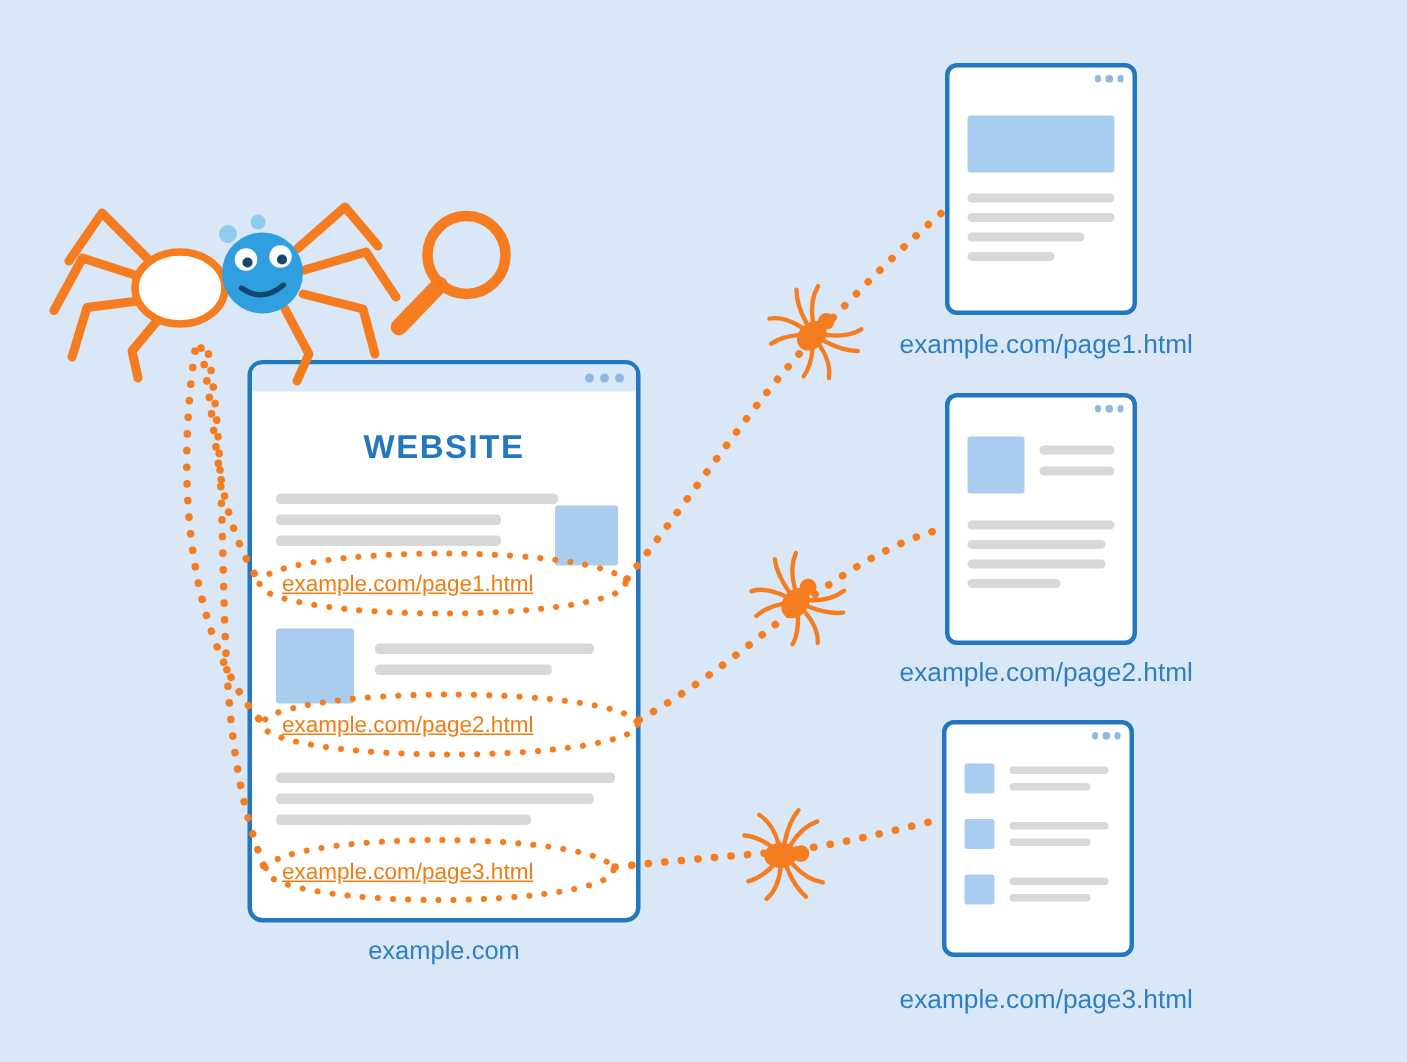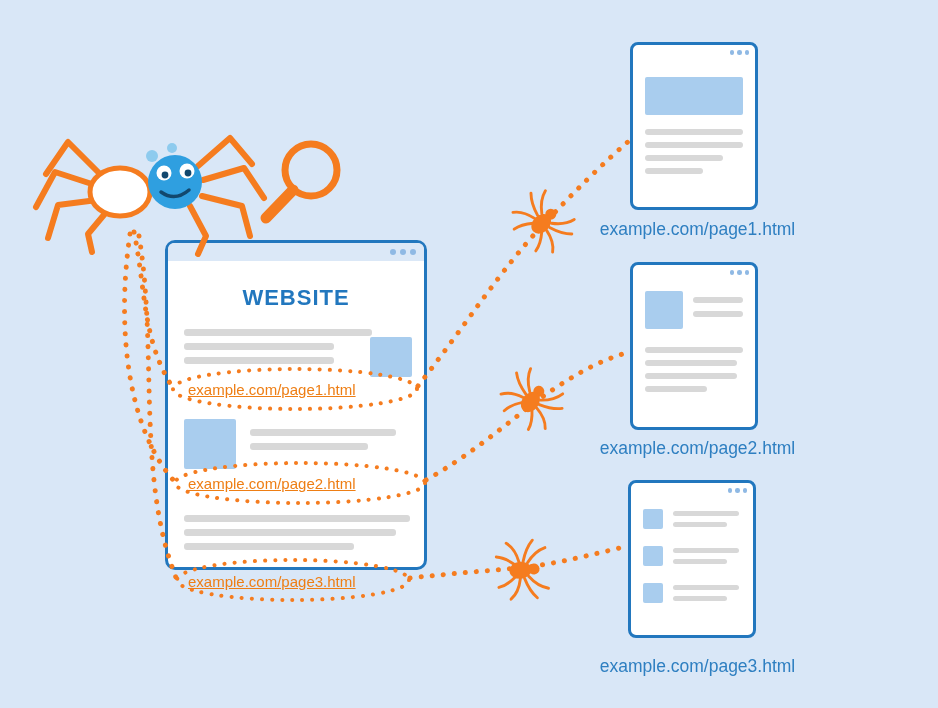--- a/index.html
+++ b/index.html
@@ -28,21 +28,21 @@
   .caption{position:absolute;text-align:center;font-size:17px;color:#2e7fc1}
   .page-label{position:absolute;width:265px;text-align:center;font-size:17.5px;color:#2e7fc1;white-space:nowrap}
 
   .overlay{position:absolute;left:0;top:0;width:938px;height:708px;pointer-events:none;z-index:10}
 </style>
 </head>
 <body>
 
 <div class="canvas">
 
-  <div class="window" style="left:165px;top:240px;width:262px;height:330px">
+  <div class="window" style="left:165px;top:240px;width:262px;height:375px">
     <div class="win-bar">
       <span class="dot"></span>
       <span class="dot"></span>
       <span class="dot"></span>
     </div>
 
     <div class="site-title" style="top:42px">WEBSITE</div>
 
     <div class="gline" style="left:16px;top:86px;width:188px"></div>
     <div class="gline" style="left:16px;top:100px;width:150px"></div>
@@ -57,20 +57,21 @@
 
     <a class="page-link" style="left:20px;top:232px">example.com/page2.html</a>
 
     <div class="gline" style="left:16px;top:272px;width:226px"></div>
     <div class="gline" style="left:16px;top:286px;width:212px"></div>
     <div class="gline" style="left:16px;top:300px;width:170px"></div>
 
     <a class="page-link" style="left:20px;top:330px">example.com/page3.html</a>
   </div>
 
+  <div class="caption" style="left:165px;top:624px;width:262px">example.com</div>
 
   <div class="window" style="left:630px;top:42px;width:128px;height:168px;border-radius:8px">
     <div class="win-bar small plain">
       <span class="dot"></span>
       <span class="dot"></span>
       <span class="dot"></span>
     </div>
     <div class="blue-block" style="left:12px;top:32px;width:98px;height:38px"></div>
     <div class="gline thin" style="left:12px;top:84px;width:98px"></div>
     <div class="gline thin" style="left:12px;top:97px;width:98px"></div>

